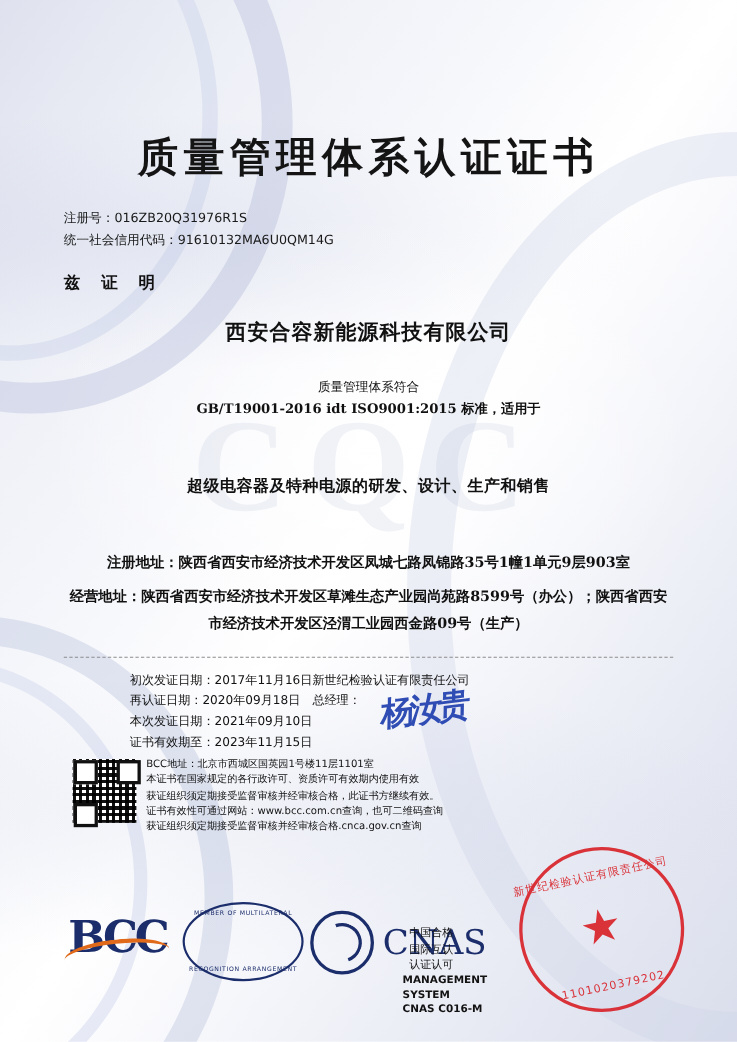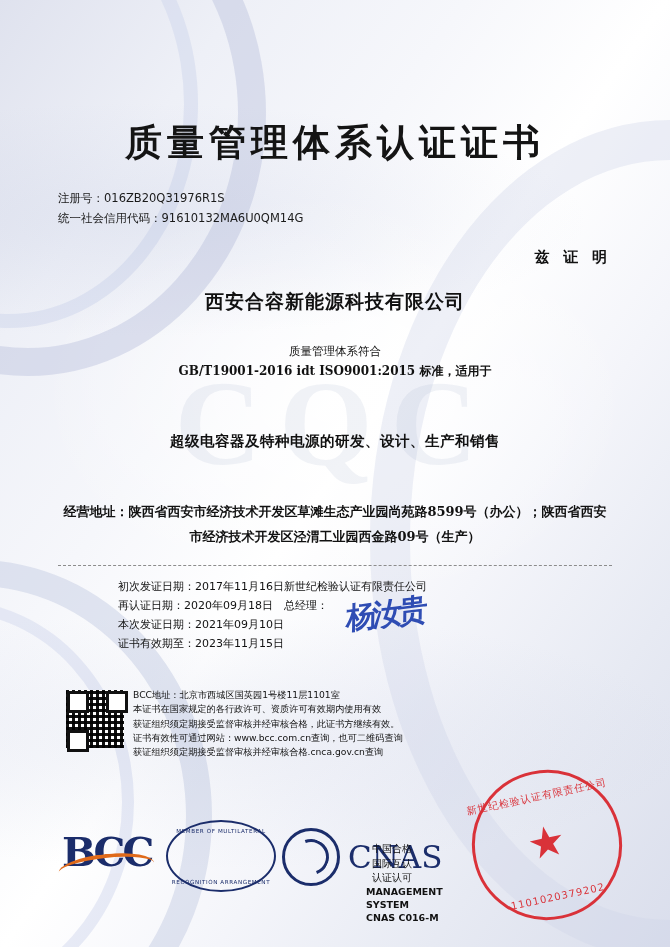--- a/index.html
+++ b/index.html
@@ -80,26 +80,26 @@
     margin-top: 20px;
     text-align: left;
     font-size: 11.5px;
     color: #1a1a1a;
     line-height: 1.75;
     font-family: "DejaVu Sans", sans-serif;
   }
 
   .hereby {
     margin-top: 20px;
-    text-align: right;
+    text-align: left;
     font-size: 15px;
     font-weight: 700;
     letter-spacing: 5px;
     color: #111;
-    font-family: Liberation Serif, serif;
+    font-family: Liberation Mono, monospace;
   }
 
   .company {
     margin-top: 22px;
     text-align: center;
     font-size: 19px;
     font-weight: 700;
     letter-spacing: 1px;
     color: #111;
     font-family: "DejaVu Serif", "Liberation Serif", serif;
@@ -412,20 +412,23 @@
     <div class="hereby">兹 证 明</div>
 
     <div class="company">西安合容新能源科技有限公司</div>
 
     <div class="conform">质量管理体系符合</div>
     <div class="standard">GB/T19001-2016 idt ISO9001:2015 标准，适用于</div>
 
     <div class="scope">超级电容器及特种电源的研发、设计、生产和销售</div>
 
     <div class="addresses">
+      <div class="addr-row">
+        <span class="addr-label">注册地址：</span><span>陕西省西安市经济技术开发区凤城七路凤锦路35号1幢1单元9层903室</span>
+      </div>
       <div class="addr-row">
         <span class="addr-label">经营地址：</span><span>陕西省西安市经济技术开发区草滩生态产业园尚苑路8599号（办公）；陕西省西安市经济技术开发区泾渭工业园西金路09号（生产）</span>
       </div>
     </div>
 
     <div class="divider"></div>
 
     <div class="dates-area">
       <div class="dates">
         <div>

